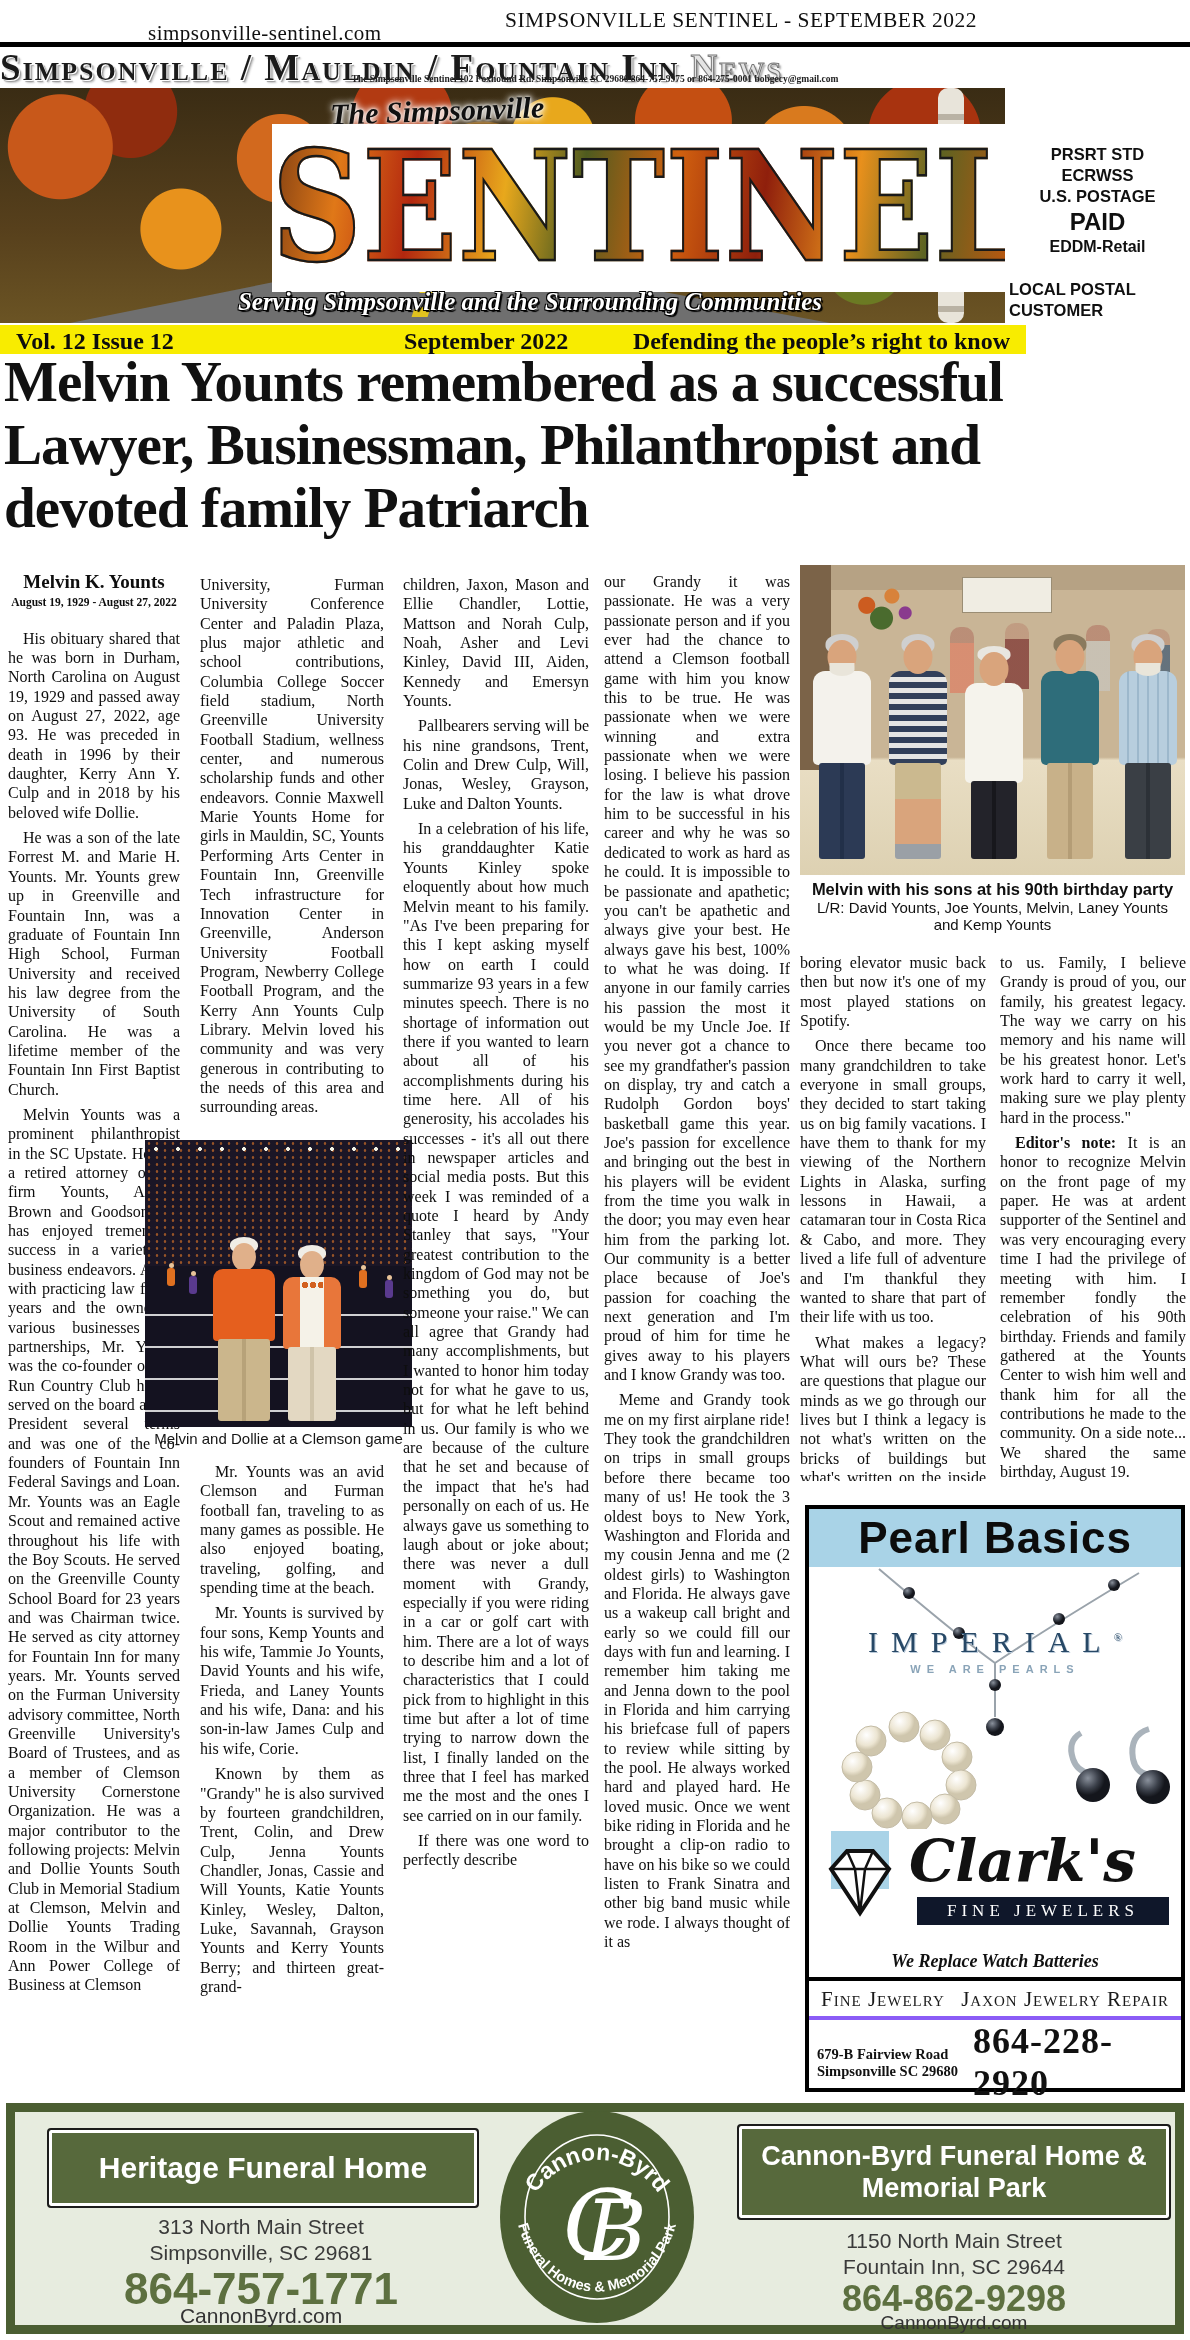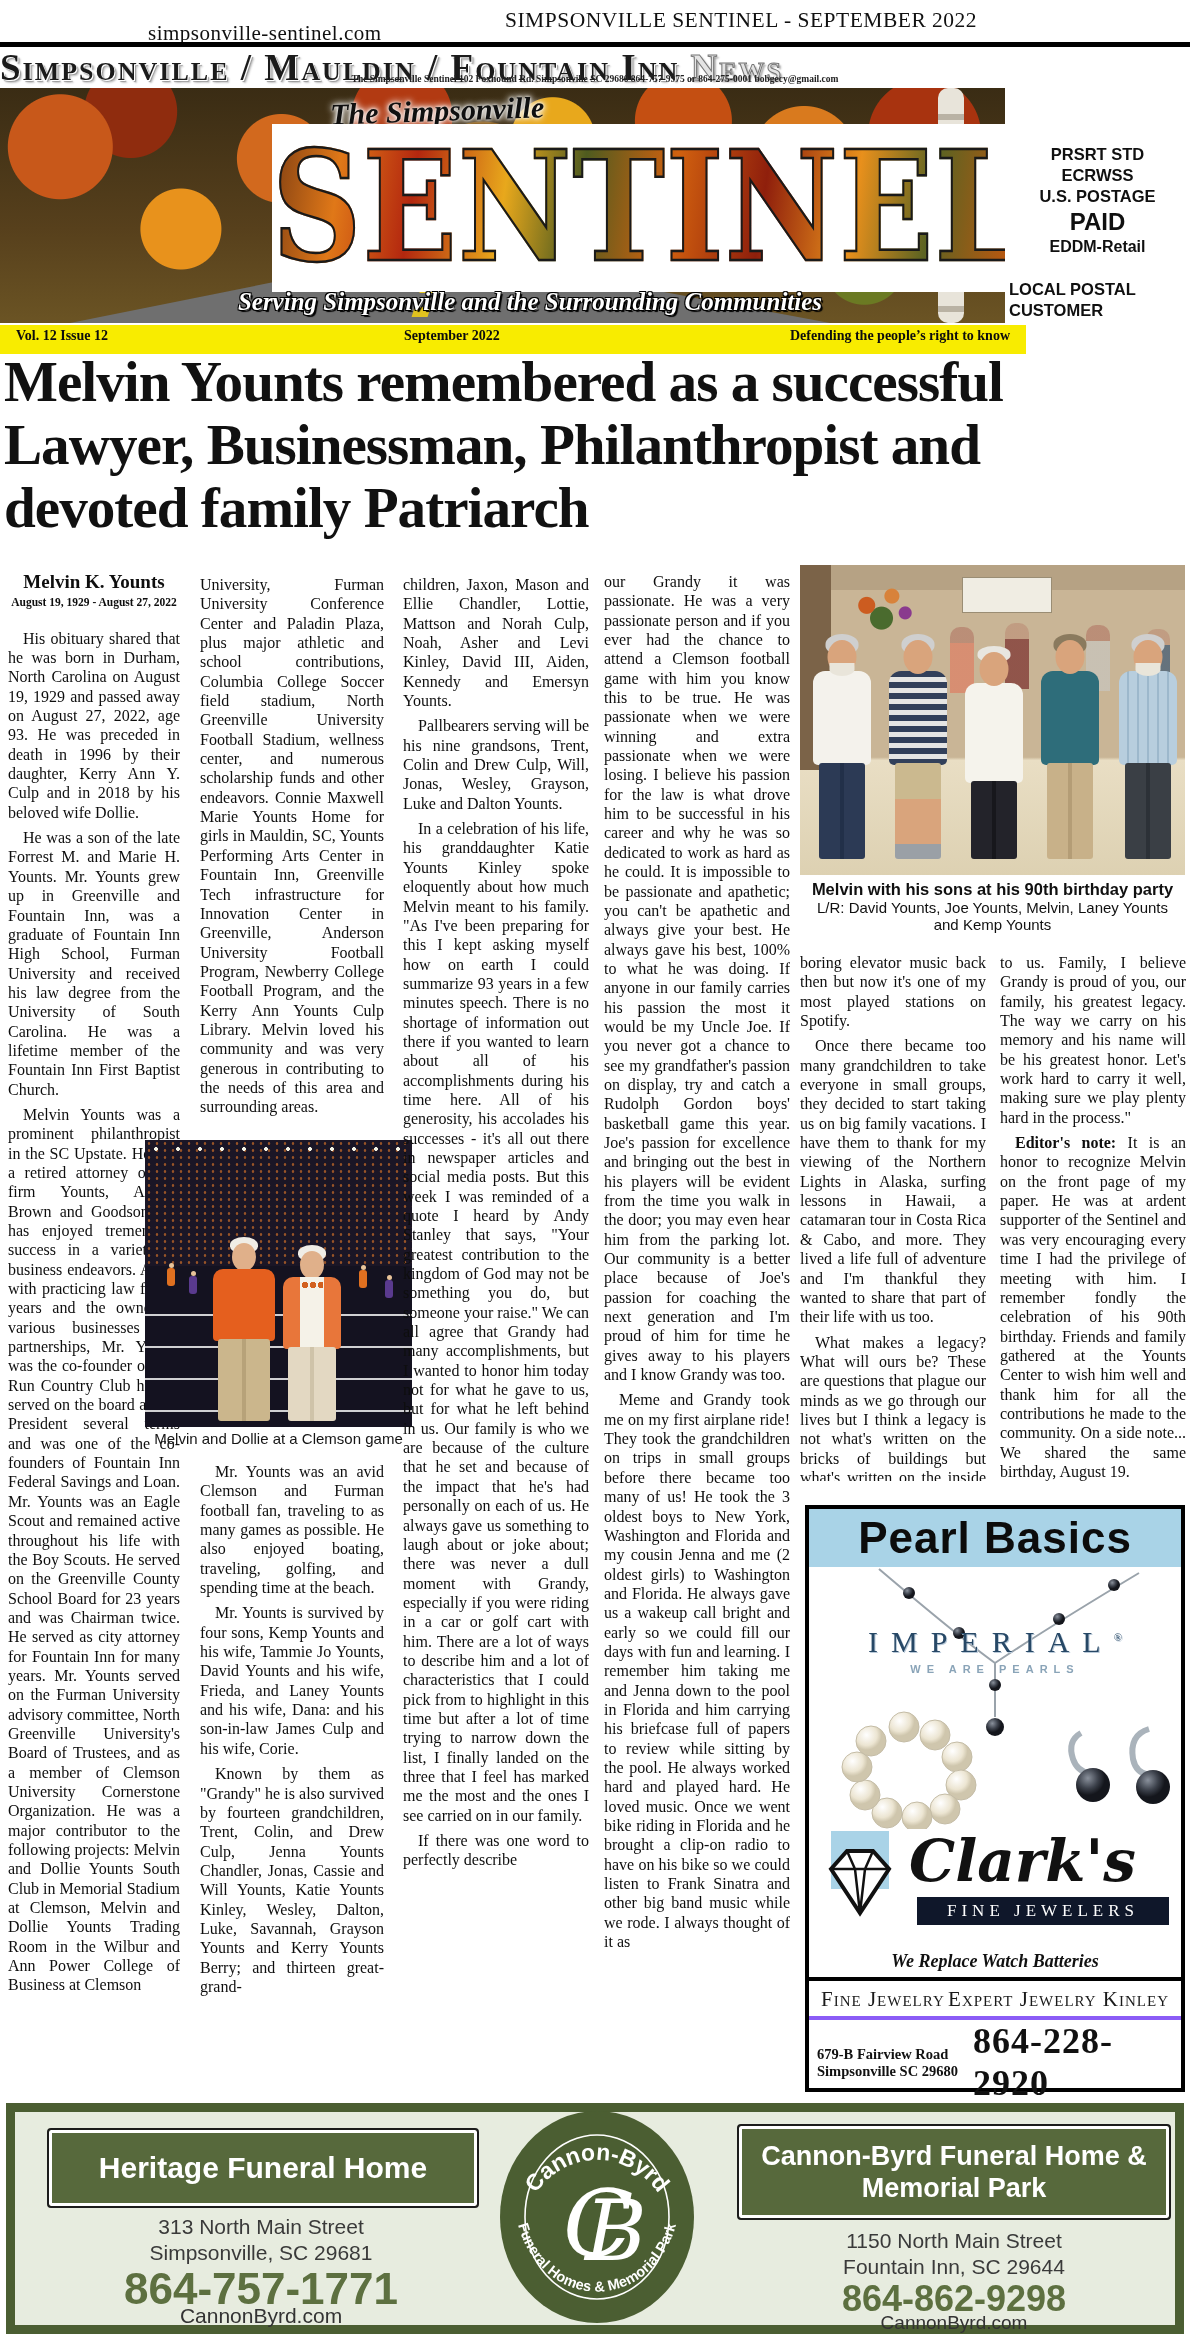--- a/index.html
+++ b/index.html
@@ -50,21 +50,21 @@
      text-shadow:-1px -1px 0 #000,1px -1px 0 #000,-1px 1px 0 #000,2px 2px 1px #000;}
   
   .postal{position:absolute;left:1005px;top:88px;width:185px;height:235px;background:#fff;
      font-family:"Liberation Sans",sans-serif;font-weight:bold;text-align:center;color:#101010;}
   .postal-line{margin:0;font-size:16.5px;line-height:21px;}
   .postal-paid{font-size:24px;line-height:28px;margin:1px 0;}
   .postal-eddm{font-size:16px;line-height:20px;}
   .postal-cust{margin-top:22px;font-size:17.5px;line-height:22px;text-align:left;padding-left:4px;}
   
   .yellowbar{position:absolute;left:0;top:325px;width:1026px;height:29px;background:#f8ec00;}
-  .yb{position:absolute;top:3px;font-size:14px;font-weight:bold;color:#0d0d0d;}
+  .yb{position:absolute;top:3px;font-size:24px;font-weight:bold;color:#0d0d0d;}
   .yb1{left:16px;} .yb2{left:404px;} .yb3{right:16px;}
   
   .headline{position:absolute;left:4px;top:350px;width:1186px;font-weight:bold;font-size:58px;line-height:63px;
      letter-spacing:-1px;transform:scaleX(.985);transform-origin:left;}
   
   .col{position:absolute;text-align:justify;font-size:16px;line-height:19.35px;color:#0e0e0e;overflow:hidden;}
   .para{margin:0 0 6px 0;text-indent:15px;}
   .para.cont{text-indent:0;}
   .c1{left:8px;top:572px;width:172px;height:1500px;}
   .c1-head{text-align:center;font-weight:bold;font-size:19px;margin:0;}
@@ -385,21 +385,21 @@
           <path d="M14,40 L72,40 M30,22 L38,40 L43,84 M56,22 L48,40 L43,84" fill="none" stroke-width="2.5"></path>
         </g>
       </svg>
       <div class="clark-script">Clark's</div>
       <div class="fine-jewelers">FINE JEWELERS</div>
     </div>
     <div class="batteries">We Replace Watch Batteries</div>
     <div class="svc-rule"></div>
     <div class="services">
       <span>Fine Jewelry</span>
-      <span>Expert Jewelry Kinley</span>
+      <span>Jaxon Jewelry Repair</span>
     </div>
     <div class="pearl-bottom">
       <div class="pearl-addr">
         <div>679-B Fairview Road</div>
         <div>Simpsonville SC 29680</div>
       </div>
       <div class="pearl-phone">864-228-2920</div>
     </div>
   </div>
 

